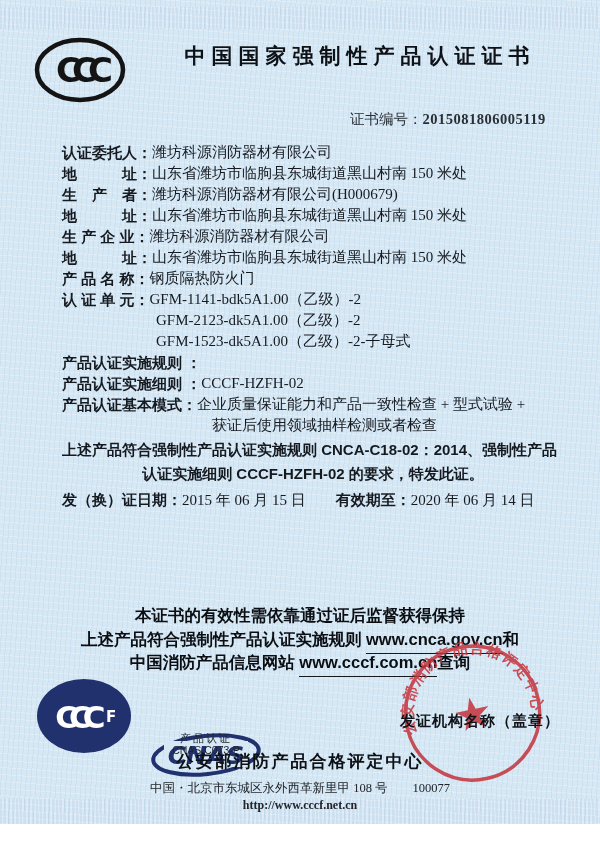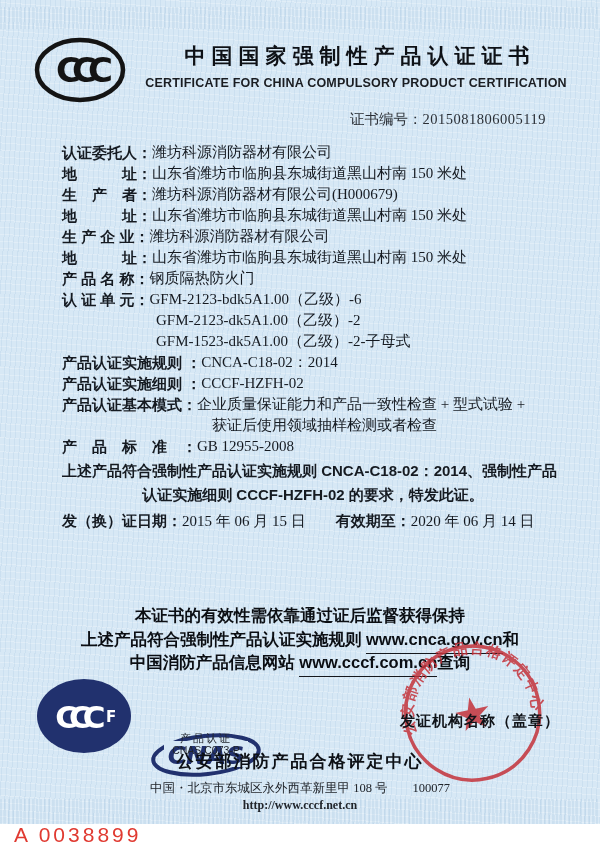--- a/index.html
+++ b/index.html
@@ -21,21 +21,21 @@
   .tex-band.bottom{top:799px;height:25px;}
 
   
   .ccc-mark{position:absolute;left:32px;top:34px;}
   .title-cn{position:absolute;left:140px;top:42px;width:440px;text-align:center;
     font-size:21px;font-weight:bold;letter-spacing:6px;color:#0e1116;}
   .title-en{position:absolute;left:130px;top:76px;width:452px;text-align:center;
     font-size:12.5px;font-weight:600;letter-spacing:.2px;color:#1a1d22;}
   .cert-no{position:absolute;left:350px;top:110px;font-size:14.5px;color:#2a2f36;
     font-family:"Liberation Serif", serif;}
-  .cert-no .num{letter-spacing:.5px;}
+  .cert-no .num{letter-spacing:.5px;font-weight:bold;}
 
   
   .body-block{position:absolute;left:62px;top:142px;width:502px;
     font-size:15px;line-height:21px;color:#151a21;}
   .row{display:flex;white-space:pre;}
   .lbl{font-weight:bold;flex:none;white-space:pre;}
   .val{font-family:"Liberation Serif", serif;white-space:pre;}
   .indent-a{padding-left:94px;}
   .indent-b{padding-left:150px;}
   .stmt{font-weight:bold;margin-top:3px;white-space:pre;}
@@ -76,39 +76,37 @@
     <div class="tex-band top"></div>
     <div class="tex-band bottom"></div>
 
     <div class="ccc-mark">
       <svg width="96" height="72" viewBox="0 0 96 72">
         <ellipse cx="48" cy="36" rx="43" ry="30" fill="none" stroke="#141414" stroke-width="4.5"></ellipse>
         <text x="48" y="48" text-anchor="middle" font-size="34" font-weight="bold" letter-spacing="-9" fill="#141414" font-family="DejaVu Sans, sans-serif">CCC</text>
       </svg>
     </div>
     <div class="title-cn">中国国家强制性产品认证证书</div>
-    <div class="title-en">CERTIFICATE FOR CHINA COMPULSORY PRODUCT CERTIFICATION</div>
     <div class="cert-no"><span>证书编号：</span><span class="num">2015081806005119</span></div>
 
     <div class="body-block">
       <div class="row"><span class="lbl">认证委托人：</span><span class="val">潍坊科源消防器材有限公司</span></div>
       <div class="row"><span class="lbl">地　　　址：</span><span class="val">山东省潍坊市临朐县东城街道黑山村南 150 米处</span></div>
       <div class="row"><span class="lbl">生　产　者：</span><span class="val">潍坊科源消防器材有限公司(H000679)</span></div>
       <div class="row"><span class="lbl">地　　　址：</span><span class="val">山东省潍坊市临朐县东城街道黑山村南 150 米处</span></div>
       <div class="row"><span class="lbl">生 产 企 业：</span><span class="val">潍坊科源消防器材有限公司</span></div>
       <div class="row"><span class="lbl">地　　　址：</span><span class="val">山东省潍坊市临朐县东城街道黑山村南 150 米处</span></div>
       <div class="row"><span class="lbl">产 品 名 称：</span><span class="val">钢质隔热防火门</span></div>
-      <div class="row"><span class="lbl">认 证 单 元：</span><span class="val">GFM-2123-bdk5A1.00（乙级）-6</span></div>
+      <div class="row"><span class="lbl">认 证 单 元：</span><span class="val">GFM-1141-bdk5A1.00（乙级）-2</span></div>
       <div class="row indent-a"><span class="val">GFM-2123-dk5A1.00（乙级）-2</span></div>
       <div class="row indent-a"><span class="val">GFM-1523-dk5A1.00（乙级）-2-子母式</span></div>
-      <div class="row"><span class="lbl">产品认证实施规则 ：</span><span class="val">CNCA-C18-02：2014</span></div>
+      <div class="row"><span class="lbl">产品认证实施规则 ：</span></div>
       <div class="row"><span class="lbl">产品认证实施细则 ：</span><span class="val">CCCF-HZFH-02</span></div>
       <div class="row"><span class="lbl">产品认证基本模式：</span><span class="val">企业质量保证能力和产品一致性检查 + 型式试验 +</span></div>
       <div class="row indent-b"><span class="val">获证后使用领域抽样检测或者检查</span></div>
-      <div class="row"><span class="lbl">产　品　标　准　：</span><span class="val">GB 12955-2008</span></div>
 
       <div class="stmt">上述产品符合强制性产品认证实施规则 CNCA-C18-02：2014、强制性产品</div>
       <div class="stmt center">认证实施细则 CCCF-HZFH-02 的要求，特发此证。</div>
       <div class="issue-line"><span class="lbl">发（换）证日期：</span><span class="val">2015 年 06 月 15 日</span><span class="lbl">　　</span><span class="lbl">有效期至：</span><span class="val">2020 年 06 月 14 日</span></div>
     </div>
 
     <div class="notice">
       <div>本证书的有效性需依靠通过证后监督获得保持</div>
       <div><span>上述产品符合强制性产品认证实施规则 </span><span class="url">www.cnca.gov.cn</span><span>和</span></div>
       <div><span>中国消防产品信息网站 </span><span class="url">www.cccf.com.cn</span><span>查询</span></div>
@@ -142,14 +140,13 @@
         <text x="75" y="91" text-anchor="middle" font-size="44" fill="#c4333b">★</text>
       </svg>
     </div>
     <div class="issuer-label">发证机构名称（盖章）</div>
 
     <div class="issuer-name">公安部消防产品合格评定中心</div>
     <div class="address">中国・北京市东城区永外西革新里甲 108 号　　100077</div>
     <div class="website">http://www.cccf.net.cn</div>
   </div>
 
-  <div class="serial">A 0038899</div>
 </div>
 
 </body></html>

